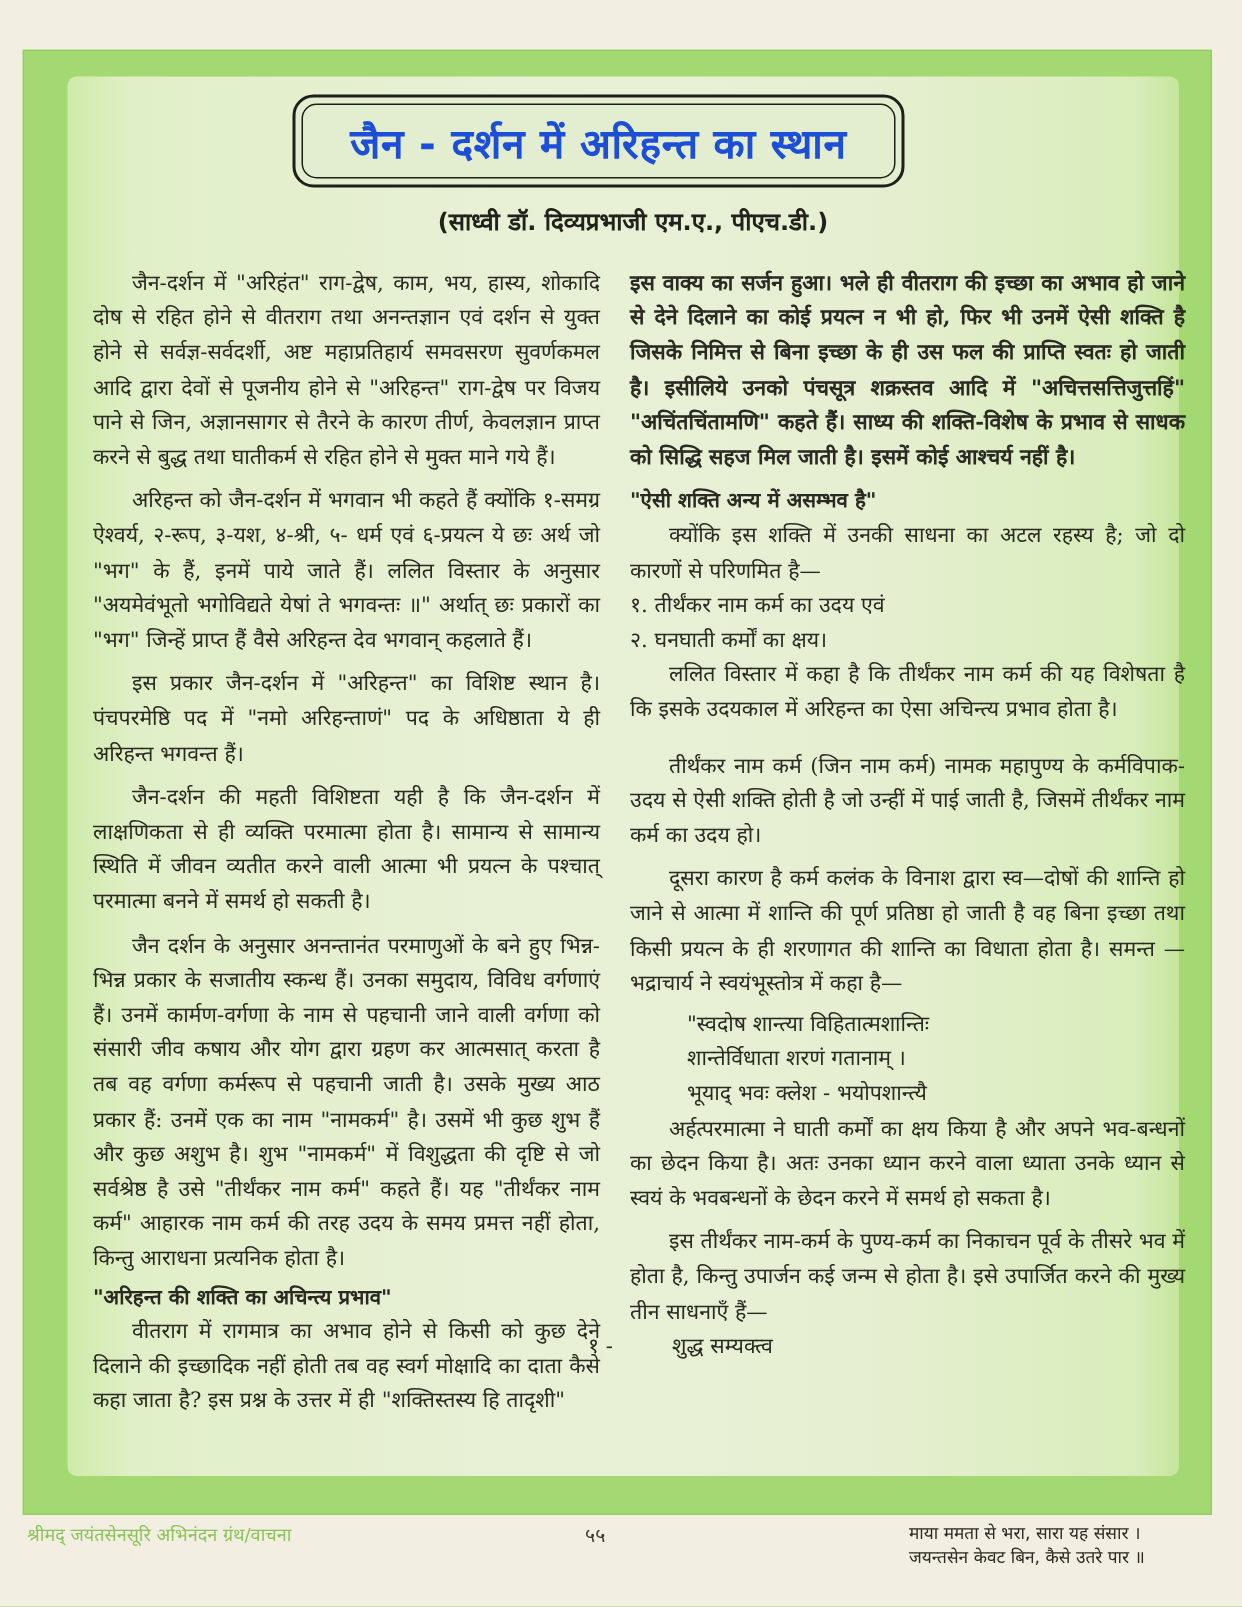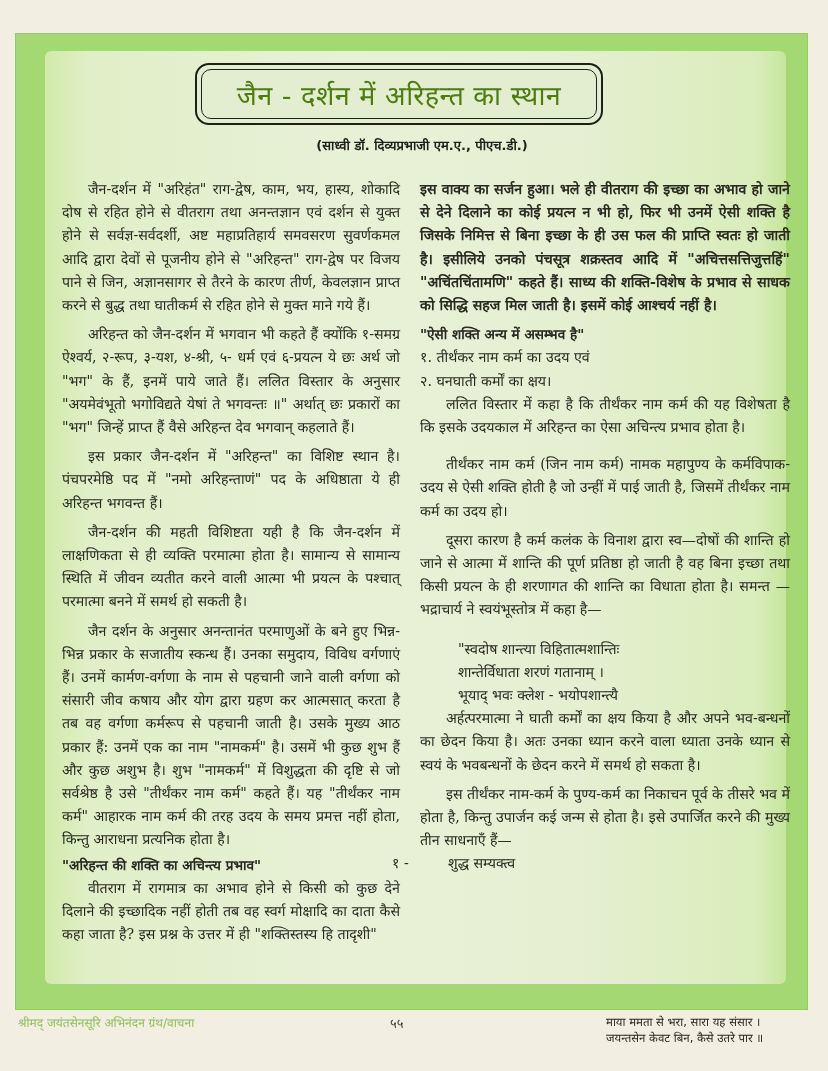--- a/index.html
+++ b/index.html
@@ -24,26 +24,26 @@
     border:2px solid #1f1f1a; border-radius:14px;
     background:#e3eed0;
   }
   .title-box .inner {
     position:absolute; left:4px; top:4px; right:4px; bottom:4px;
     border:1.5px solid #1f1f1a; border-radius:10px;
     display:flex; align-items:center; justify-content:center;
   }
   .title-text {
     font-family:"DejaVu Sans", "Liberation Sans", sans-serif;
-    font-weight:normal; font-size:27px; color:#4d7c0f; letter-spacing:0.5px;
+    font-weight:bold; font-size:27px; color:#1d4ed8; letter-spacing:0.5px;
   }
   .byline {
     position:absolute; left:16px; right:0; top:136px; text-align:center;
     font-family:"DejaVu Sans", "Liberation Sans", sans-serif;
-    font-weight:bold; font-size:13px; color:#22221c;
+    font-weight:bold; font-size:16px; color:#22221c;
   }
   .col {
     position:absolute; top:178px;
     font-size:14.2px; line-height:23.2px; text-align:justify;
   }
   .col.left { left:62px; width:338px; }
   .col.right { left:420px; width:370px; }
   .col p { margin:0 0 6px 0; text-indent:26px; }
   .col p.noindent { text-indent:0;font-weight:bold; }
   .col .heading {
@@ -96,25 +96,26 @@
   <p>इस प्रकार जैन-दर्शन में "अरिहन्त" का विशिष्ट स्थान है। पंचपरमेष्ठि पद में "नमो अरिहन्ताणं" पद के अधिष्ठाता ये ही अरिहन्त भगवन्त हैं।</p>
   <p>जैन-दर्शन की महती विशिष्टता यही है कि जैन-दर्शन में लाक्षणिकता से ही व्यक्ति परमात्मा होता है। सामान्य से सामान्य स्थिति में जीवन व्यतीत करने वाली आत्मा भी प्रयत्न के पश्चात् परमात्मा बनने में समर्थ हो सकती है।</p>
   <p style="margin-bottom:2px">जैन दर्शन के अनुसार अनन्तानंत परमाणुओं के बने हुए भिन्न-भिन्न प्रकार के सजातीय स्कन्ध हैं। उनका समुदाय, विविध वर्गणाएं हैं। उनमें कार्मण-वर्गणा के नाम से पहचानी जाने वाली वर्गणा को संसारी जीव कषाय और योग द्वारा ग्रहण कर आत्मसात् करता है तब वह वर्गणा कर्मरूप से पहचानी जाती है। उसके मुख्य आठ प्रकार हैं: उनमें एक का नाम "नामकर्म" है। उसमें भी कुछ शुभ हैं और कुछ अशुभ है। शुभ "नामकर्म" में विशुद्धता की दृष्टि से जो सर्वश्रेष्ठ है उसे "तीर्थंकर नाम कर्म" कहते हैं। यह "तीर्थंकर नाम कर्म" आहारक नाम कर्म की तरह उदय के समय प्रमत्त नहीं होता, किन्तु आराधना प्रत्यनिक होता है।</p>
   <p class="heading">"अरिहन्त की शक्ति का अचिन्त्य प्रभाव"</p>
   <p>वीतराग में रागमात्र का अभाव होने से किसी को कुछ देने दिलाने की इच्छादिक नहीं होती तब वह स्वर्ग मोक्षादि का दाता कैसे कहा जाता है? इस प्रश्न के उत्तर में ही "शक्तिस्तस्य हि तादृशी"</p>
 </div>
 
 <div class="col right">
   <p class="noindent">इस वाक्य का सर्जन हुआ। भले ही वीतराग की इच्छा का अभाव हो जाने से देने दिलाने का कोई प्रयत्न न भी हो, फिर भी उनमें ऐसी शक्ति है जिसके निमित्त से बिना इच्छा के ही उस फल की प्राप्ति स्वतः हो जाती है। इसीलिये उनको पंचसूत्र शक्रस्तव आदि में "अचित्तसत्तिजुत्तहिं" "अचिंतचिंतामणि" कहते हैं। साध्य की शक्ति-विशेष के प्रभाव से साधक को सिद्धि सहज मिल जाती है। इसमें कोई आश्चर्य नहीं है।</p>
   <p class="heading">"ऐसी शक्ति अन्य में असम्भव है"</p>
+  <p style="margin-bottom:0">क्योंकि इस शक्ति में उनकी साधना का अटल रहस्य है; जो दो कारणों से परिणमित है—</p>
   <p class="item">१. तीर्थंकर नाम कर्म का उदय एवं</p>
   <p class="item">२. घनघाती कर्मों का क्षय।</p>
   <p style="margin-bottom:14px">ललित विस्तार में कहा है कि तीर्थंकर नाम कर्म की यह विशेषता है कि इसके उदयकाल में अरिहन्त का ऐसा अचिन्त्य प्रभाव होता है।</p>
   <p>तीर्थंकर नाम कर्म (जिन नाम कर्म) नामक महापुण्य के कर्मविपाक-उदय से ऐसी शक्ति होती है जो उन्हीं में पाई जाती है, जिसमें तीर्थंकर नाम कर्म का उदय हो।</p>
-  <p style="margin-bottom:16px">दूसरा कारण है कर्म कलंक के विनाश द्वारा स्व—दोषों की शान्ति हो जाने से आत्मा में शान्ति की पूर्ण प्रतिष्ठा हो जाती है वह बिना इच्छा तथा किसी प्रयत्न के ही शरणागत की शान्ति का विधाता होता है। समन्त — भद्राचार्य ने स्वयंभूस्तोत्र में कहा है—</p>
+  <p style="margin-bottom:4px">दूसरा कारण है कर्म कलंक के विनाश द्वारा स्व—दोषों की शान्ति हो जाने से आत्मा में शान्ति की पूर्ण प्रतिष्ठा हो जाती है वह बिना इच्छा तथा किसी प्रयत्न के ही शरणागत की शान्ति का विधाता होता है। समन्त — भद्राचार्य ने स्वयंभूस्तोत्र में कहा है—</p>
   <p class="verse">"स्वदोष शान्त्या विहितात्मशान्तिः</p>
   <p class="verse">शान्तेर्विधाता शरणं गतानाम् ।</p>
   <p class="verse">भूयाद् भवः क्लेश - भयोपशान्त्यै</p>
   <p style="">अर्हत्परमात्मा ने घाती कर्मों का क्षय किया है और अपने भव-बन्धनों का छेदन किया है। अतः उनका ध्यान करने वाला ध्याता उनके ध्यान से स्वयं के भवबन्धनों के छेदन करने में समर्थ हो सकता है।</p>
   <p style="margin-bottom:0">इस तीर्थंकर नाम-कर्म के पुण्य-कर्म का निकाचन पूर्व के तीसरे भव में होता है, किन्तु उपार्जन कई जन्म से होता है। इसे उपार्जित करने की मुख्य तीन साधनाएँ हैं—</p>
   <p class="hang">
     <span class="list-num">१ -</span><span>शुद्ध सम्यक्त्व</span>
   </p>
 </div>
 

